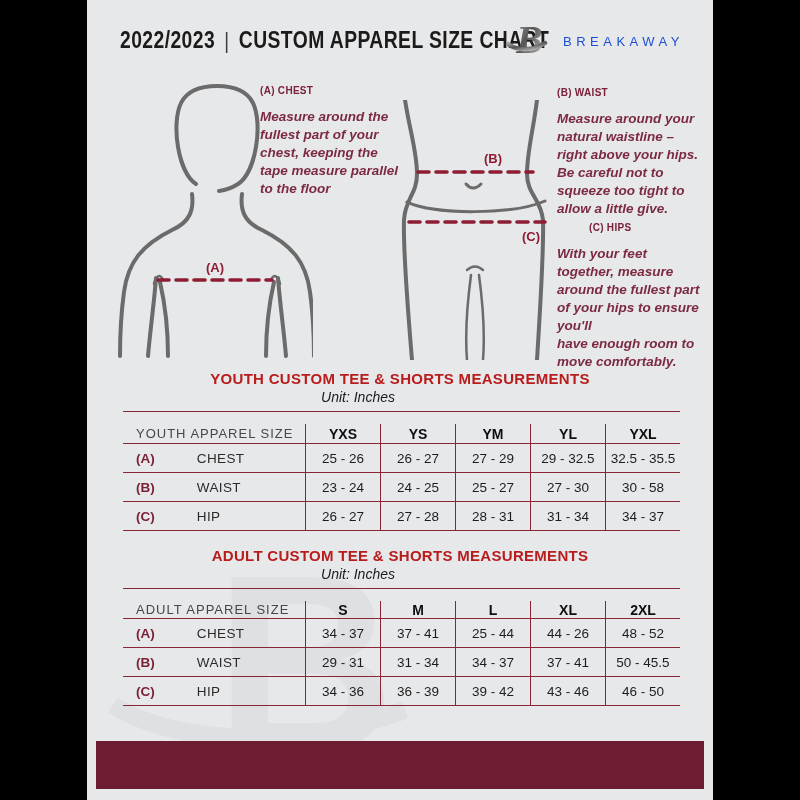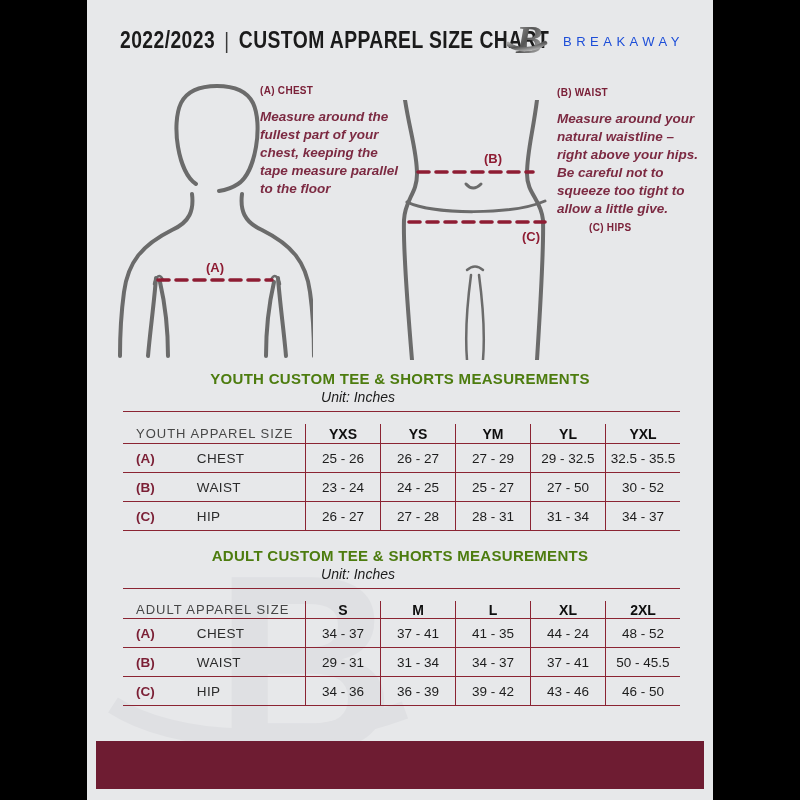--- a/index.html
+++ b/index.html
@@ -15,21 +15,21 @@
   .logo{position:absolute;left:420px;top:15px;display:flex;align-items:center;gap:10px;}
   .brand{font-size:13px;font-weight:400;letter-spacing:4.5px;color:#1d4ed8;padding-top:4px;}
 
   
   .g-head{position:absolute;font-size:10px;font-weight:700;color:#7a2038;letter-spacing:0.3px;}
   .g-body{position:absolute;font-size:13.5px;line-height:18px;font-style:italic;font-weight:600;
           color:#7c2a42;white-space:pre-line;}
 
   
   .sec-title{position:absolute;left:0;width:626px;text-align:center;font-size:15px;font-weight:700;
-             color:#4d7c0f;letter-spacing:0.3px;}
+             color:#b91c1c;letter-spacing:0.3px;}
   .sec-sub{position:absolute;left:0;width:542px;text-align:center;font-size:14px;font-style:italic;
            color:#1c1c1c;}
 
   
   .tbl{position:absolute;left:36px;width:557px;display:grid;
        grid-template-columns:182px 75px 75px 75px 75px 75px;
        border-top:1.6px solid #8b2433;}
   .tbl.youth{top:411px;grid-template-rows:32px 29px 29px 29px;}
   .tbl.adult{top:588px;grid-template-rows:30px 29px 29px 29px;}
   .cell{border-bottom:1.6px solid #8b2433;display:flex;align-items:center;justify-content:center;
@@ -123,20 +123,27 @@
 
     <div class="g-head" style="left:470px;top:87px;">(B) WAIST</div>
     <div class="g-body" style="left:470px;top:110px;width:165px;">Measure around your
 natural waistline –
 right above your hips.
 Be careful not to
 squeeze too tight to
 allow a little give.</div>
 
     <div class="g-head" style="left:470px;top:222px;margin-left:32px;">(C) HIPS</div>
+    <div class="g-body" style="left:470px;top:245px;width:175px;">With your feet
+together, measure
+around the fullest part
+of your hips to ensure
+you'll
+have enough room to
+move comfortably.</div>
 
     <div class="sec-title" style="top:370px;">YOUTH CUSTOM TEE &amp; SHORTS MEASUREMENTS</div>
     <div class="sec-sub" style="top:389px;">Unit: Inches</div>
 
     <div class="tbl youth">
       <div class="cell hd c0">YOUTH APPAREL SIZE</div>
       <div class="cell hd">YXS</div>
       <div class="cell hd">YS</div>
       <div class="cell hd">YM</div>
       <div class="cell hd">YL</div>
@@ -152,22 +159,22 @@
       <div class="cell">29 - 32.5</div>
       <div class="cell">32.5 - 35.5</div>
 
       <div class="cell c0">
         <span class="pfx">(B)</span>
         <span class="lbl">WAIST</span>
       </div>
       <div class="cell">23 - 24</div>
       <div class="cell">24 - 25</div>
       <div class="cell">25 - 27</div>
-      <div class="cell">27 - 50</div>
-      <div class="cell">30 - 52</div>
+      <div class="cell">27 - 30</div>
+      <div class="cell">30 - 58</div>
 
       <div class="cell c0">
         <span class="pfx">(C)</span>
         <span class="lbl">HIP</span>
       </div>
       <div class="cell">26 - 27</div>
       <div class="cell">27 - 28</div>
       <div class="cell">28 - 31</div>
       <div class="cell">31 - 34</div>
       <div class="cell">34 - 37</div>
@@ -183,22 +190,22 @@
       <div class="cell hd">L</div>
       <div class="cell hd">XL</div>
       <div class="cell hd">2XL</div>
 
       <div class="cell c0">
         <span class="pfx">(A)</span>
         <span class="lbl">CHEST</span>
       </div>
       <div class="cell">34 - 37</div>
       <div class="cell">37 - 41</div>
-      <div class="cell">41 - 35</div>
-      <div class="cell">44 - 24</div>
+      <div class="cell">25 - 44</div>
+      <div class="cell">44 - 26</div>
       <div class="cell">48 - 52</div>
 
       <div class="cell c0">
         <span class="pfx">(B)</span>
         <span class="lbl">WAIST</span>
       </div>
       <div class="cell">29 - 31</div>
       <div class="cell">31 - 34</div>
       <div class="cell">34 - 37</div>
       <div class="cell">37 - 41</div>

